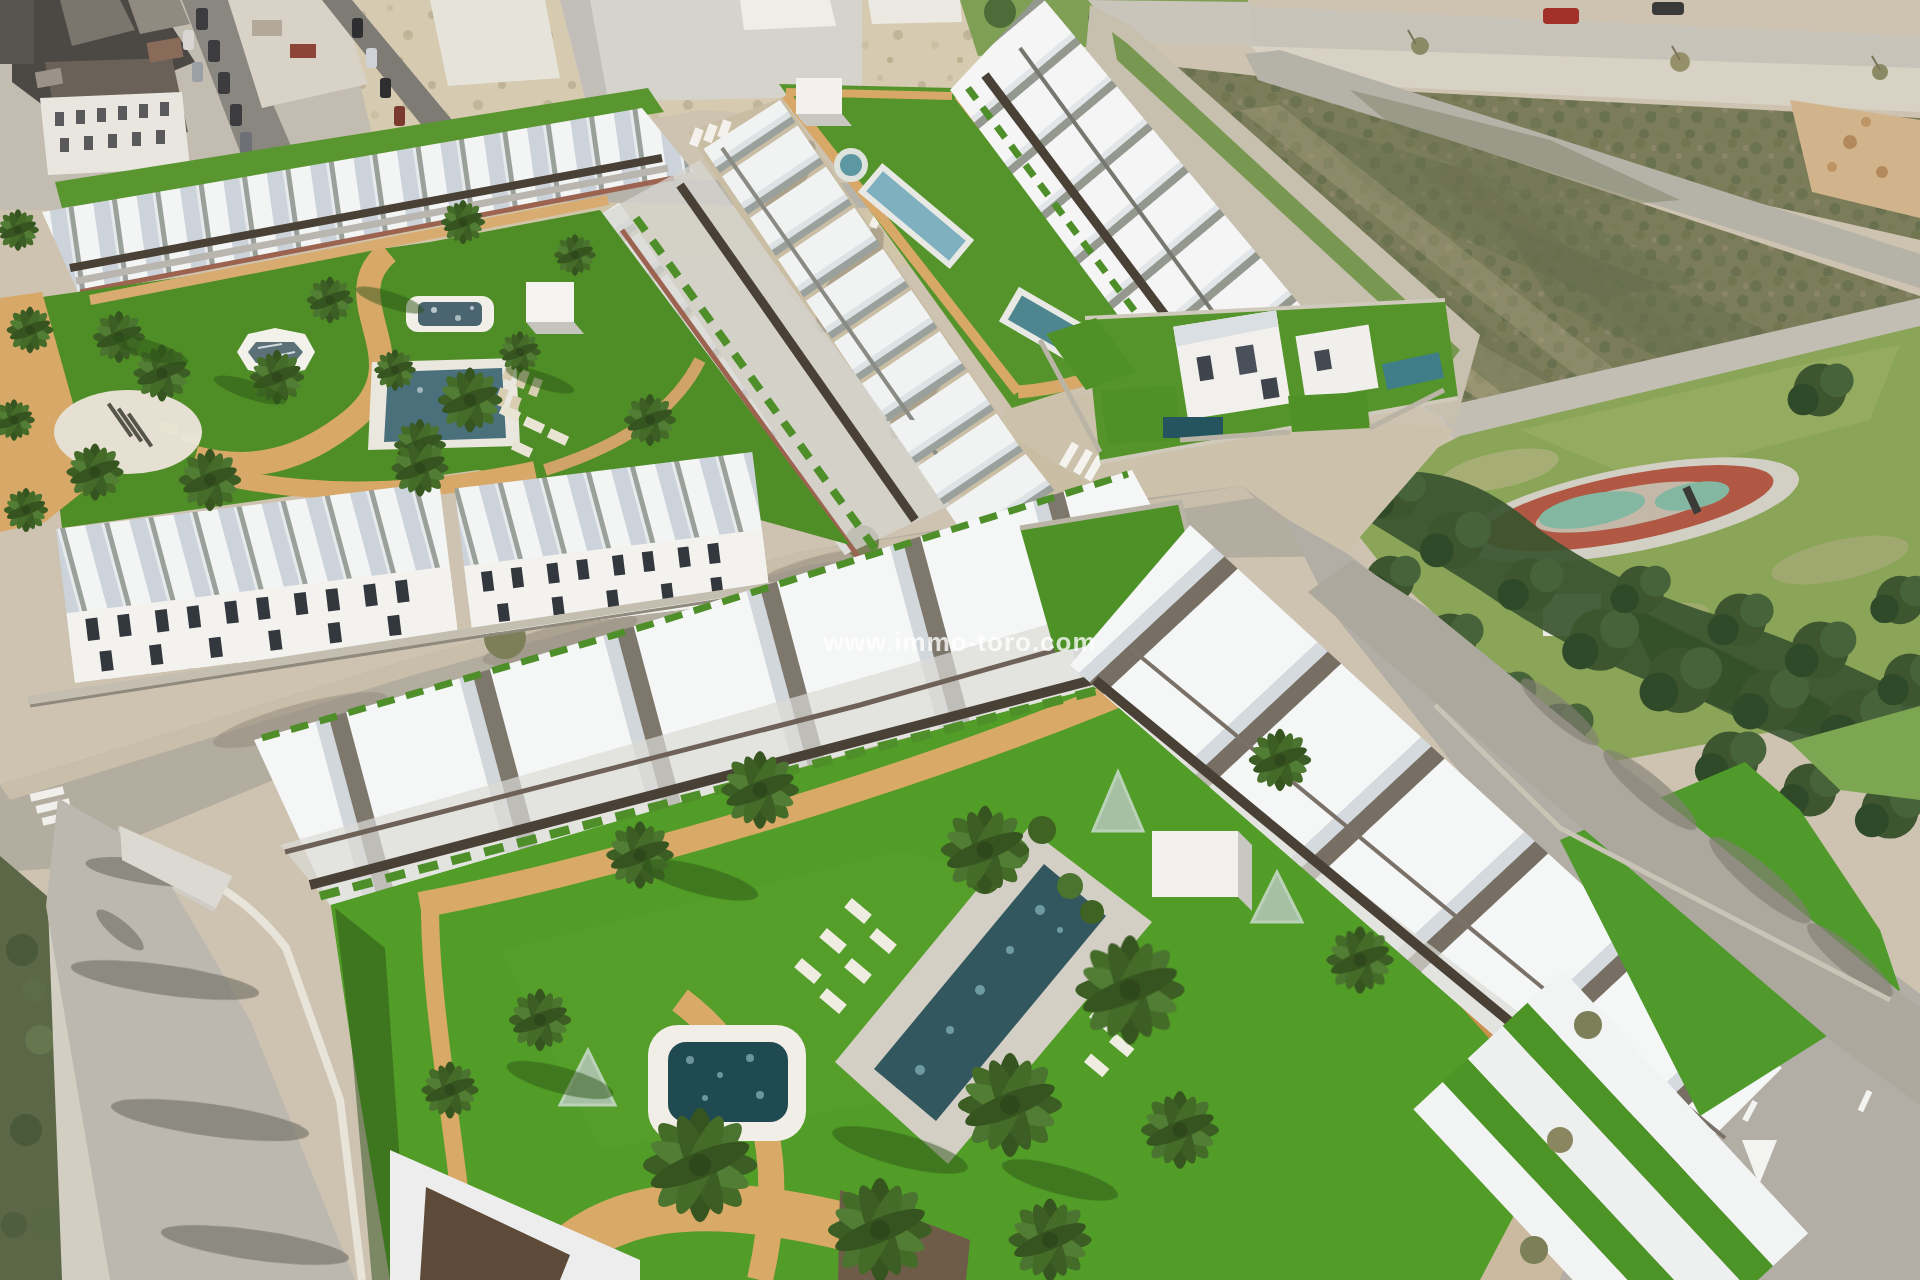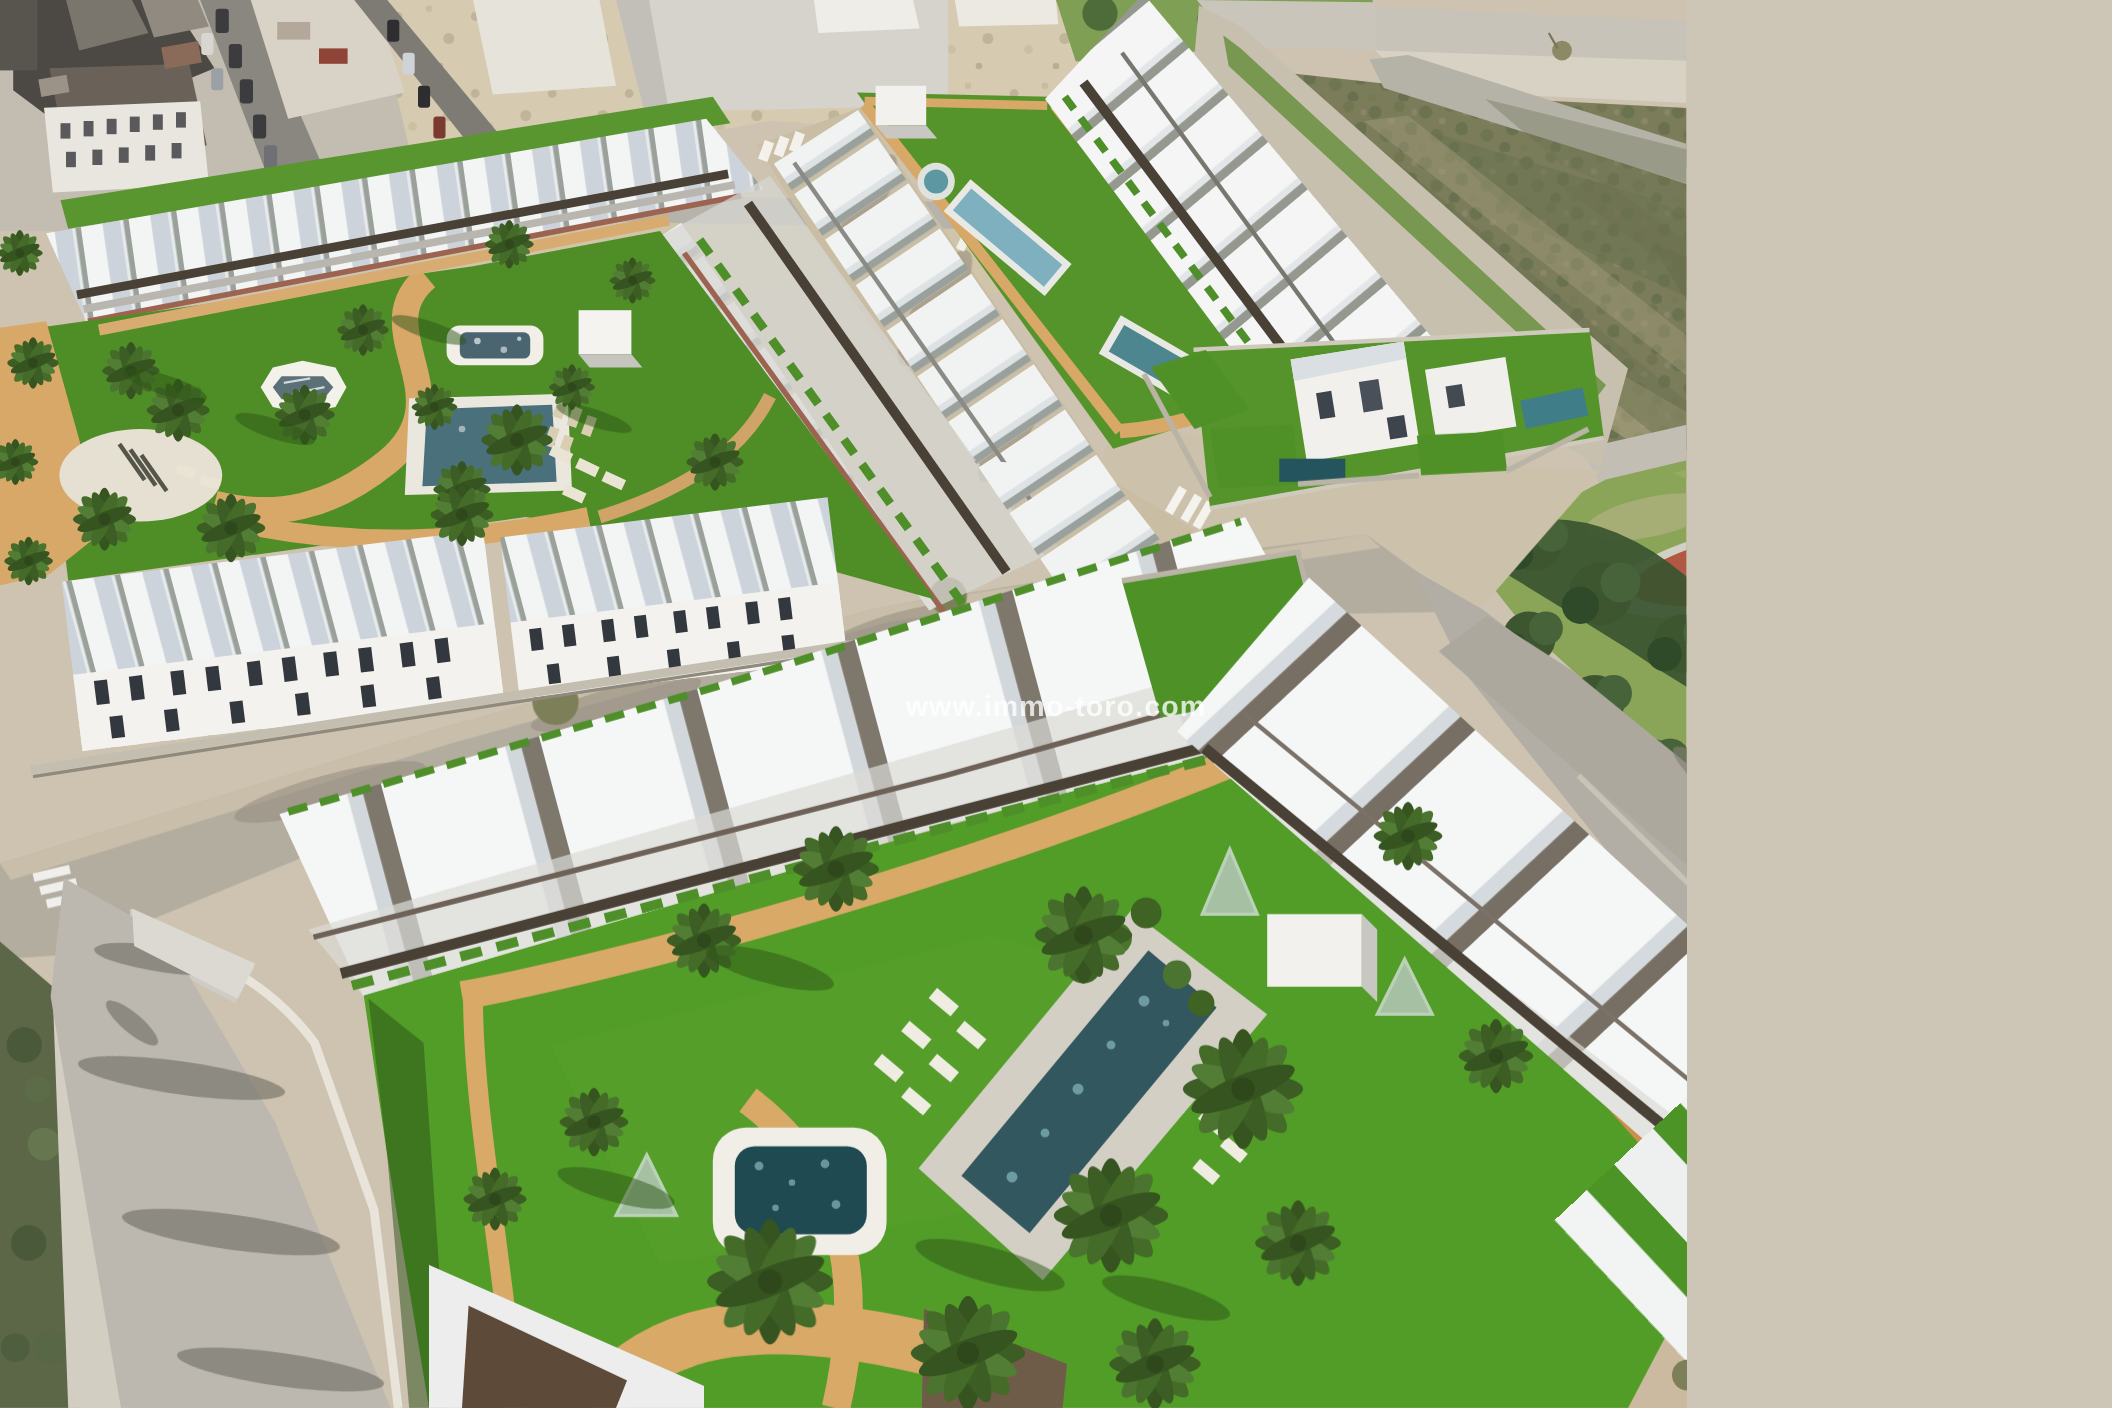--- a/index.html
+++ b/index.html
@@ -1,16 +1,16 @@
 <!DOCTYPE html>
 <html><head>
 <meta charset="utf-8">
 <style>
 html,body{margin:0;padding:0;background:#cdc5b6;font-family:"Liberation Sans",sans-serif;}
-#scene{width:1533px;height:1280px;position:relative;overflow:hidden;}
+#scene{width:1920px;height:1280px;position:relative;overflow:hidden;}
 </style>
 </head>
 <body>
 <div id="scene">
 <svg width="1920" height="1280" viewBox="0 0 1920 1280" xmlns="http://www.w3.org/2000/svg">
 <defs>
 <pattern id="rowNE" width="50" height="400" patternUnits="userSpaceOnUse" patternTransform="rotate(56)">
   <rect width="46" height="300" fill="#dde2e5"></rect>
   <rect x="0" width="33" height="300" fill="#f1f2f2"></rect>
   <rect x="39" width="7" height="300" fill="#9aa09c"></rect>

